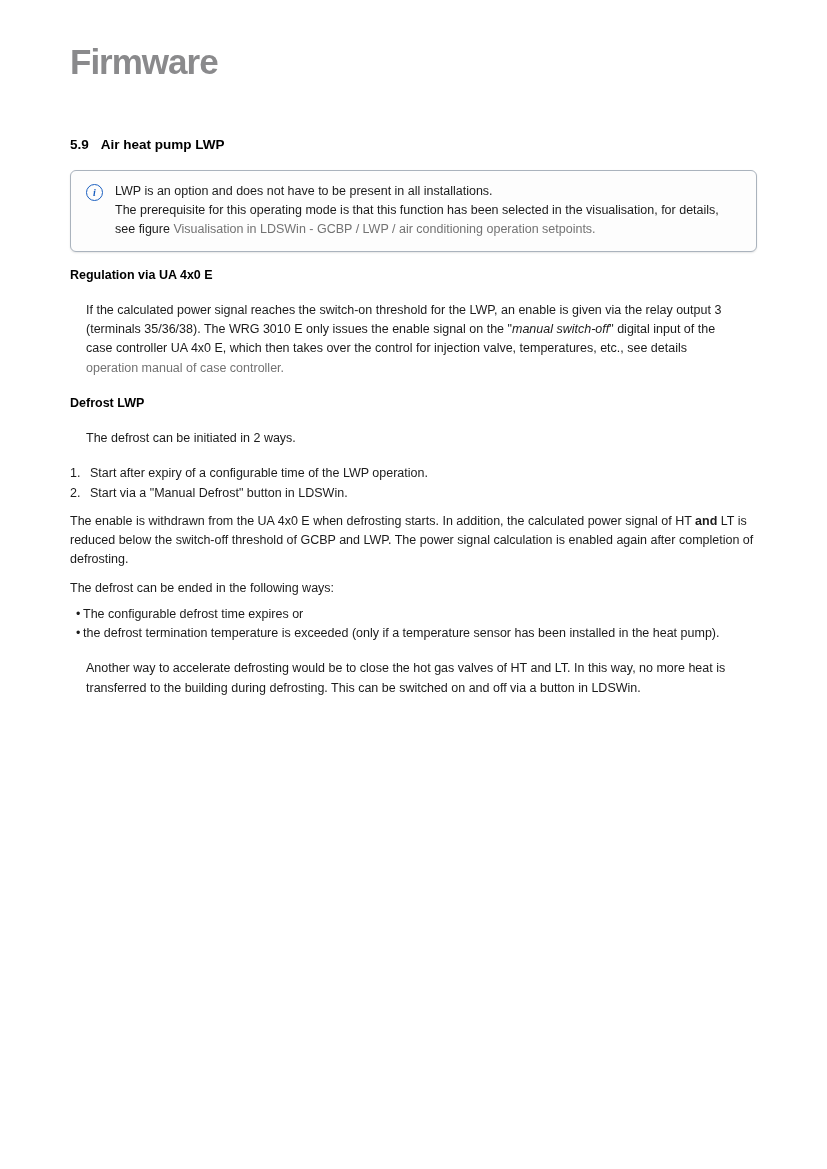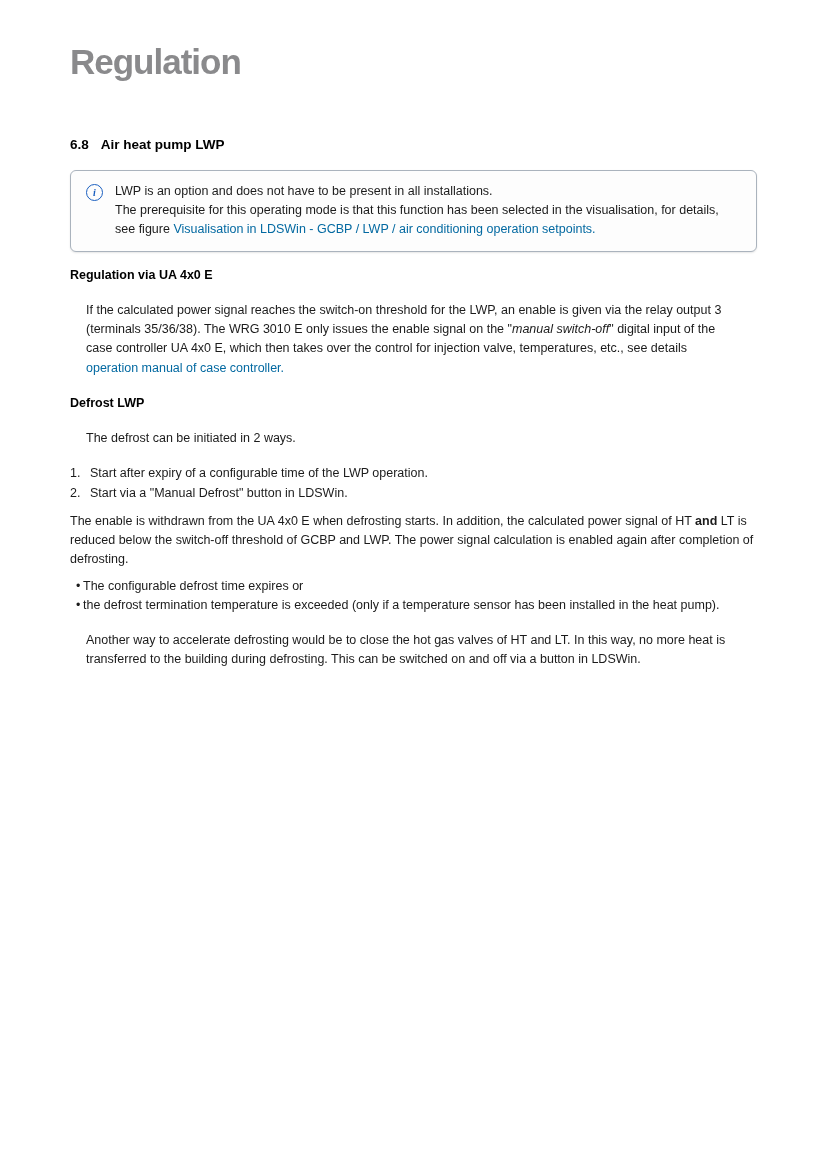--- a/index.html
+++ b/index.html
@@ -53,21 +53,21 @@
       color: #1a5fc0;
       font-size: 10px;
       font-weight: 700;
       display: flex;
       align-items: center;
       justify-content: center;
       font-style: italic;
       font-family: "Liberation Serif", serif;
     }
 
-    .link { color: #0369a1; text-decoration: none; cursor: pointer; }
+    .link { color: #737373; text-decoration: none; cursor: pointer; }
     .italic { font-style: italic; }
     .bold { font-weight: 700; }
 
     h2.runin {
       font-size: 12.5px;
       font-weight: 700;
       color: #000000;
       margin: 14px 0 4px 0;
     }
     p.body { margin: 9px 0 0 0; }
@@ -91,24 +91,24 @@
     }
     .footer .center { text-align: center; }
     .footer .right { text-align: right; }
   </style>
 </head>
 <body>
 
 <div class="page">
   <div class="content">
 
-    <div class="logo">Regulation</div>
+    <div class="logo">Firmware</div>
 
     <div class="section-heading">
-      <span class="num">6.8</span><span>Air heat pump LWP</span>
+      <span class="num">5.9</span><span>Air heat pump LWP</span>
     </div>
 
     <div class="info-box">
       <span class="info-icon">i</span>
       <div>LWP is an option and does not have to be present in all installations.</div>
       <div><span>The prerequisite for this operating mode is that this function has been selected in the visualisation, for details, see figure </span><a class="link">Visualisation in LDSWin - GCBP / LWP / air conditioning operation setpoints.</a></div>
     </div>
 
     <h2 class="runin">Regulation via UA 4x0 E</h2>
     <p class="body tight"><span>If the calculated power signal reaches the switch-on threshold for the LWP, an enable is given via the relay output 3 (terminals 35/36/38). The WRG 3010 E only issues the enable signal on the "</span><span class="italic">manual switch-off</span><span>" digital input of the case controller UA 4x0 E, which then takes over the control for injection valve, temperatures, etc., see details </span><a class="link">operation manual of case controller.</a></p>
@@ -122,20 +122,21 @@
         <span class="li-text">Start after expiry of a configurable time of the LWP operation.</span>
       </div>
       <div class="li-row">
         <span class="li-num">2.</span>
         <span class="li-text">Start via a "Manual Defrost" button in LDSWin.</span>
       </div>
     </div>
 
     <p class="body"><span>The enable is withdrawn from the UA 4x0 E when defrosting starts. In addition, the calculated power signal of HT </span><span class="bold">and</span><span> LT is reduced below the switch-off threshold of GCBP and LWP. The power signal calculation is enabled again after completion of defrosting.</span></p>
 
+    <p class="body">The defrost can be ended in the following ways:</p>
 
     <div class="list">
       <div class="li-row">
         <span class="li-bullet">•</span>
         <span class="li-text">The configurable defrost time expires or</span>
       </div>
       <div class="li-row">
         <span class="li-bullet">•</span>
         <span class="li-text">the defrost termination temperature is exceeded (only if a temperature sensor has been installed in the heat pump).</span>
       </div>

